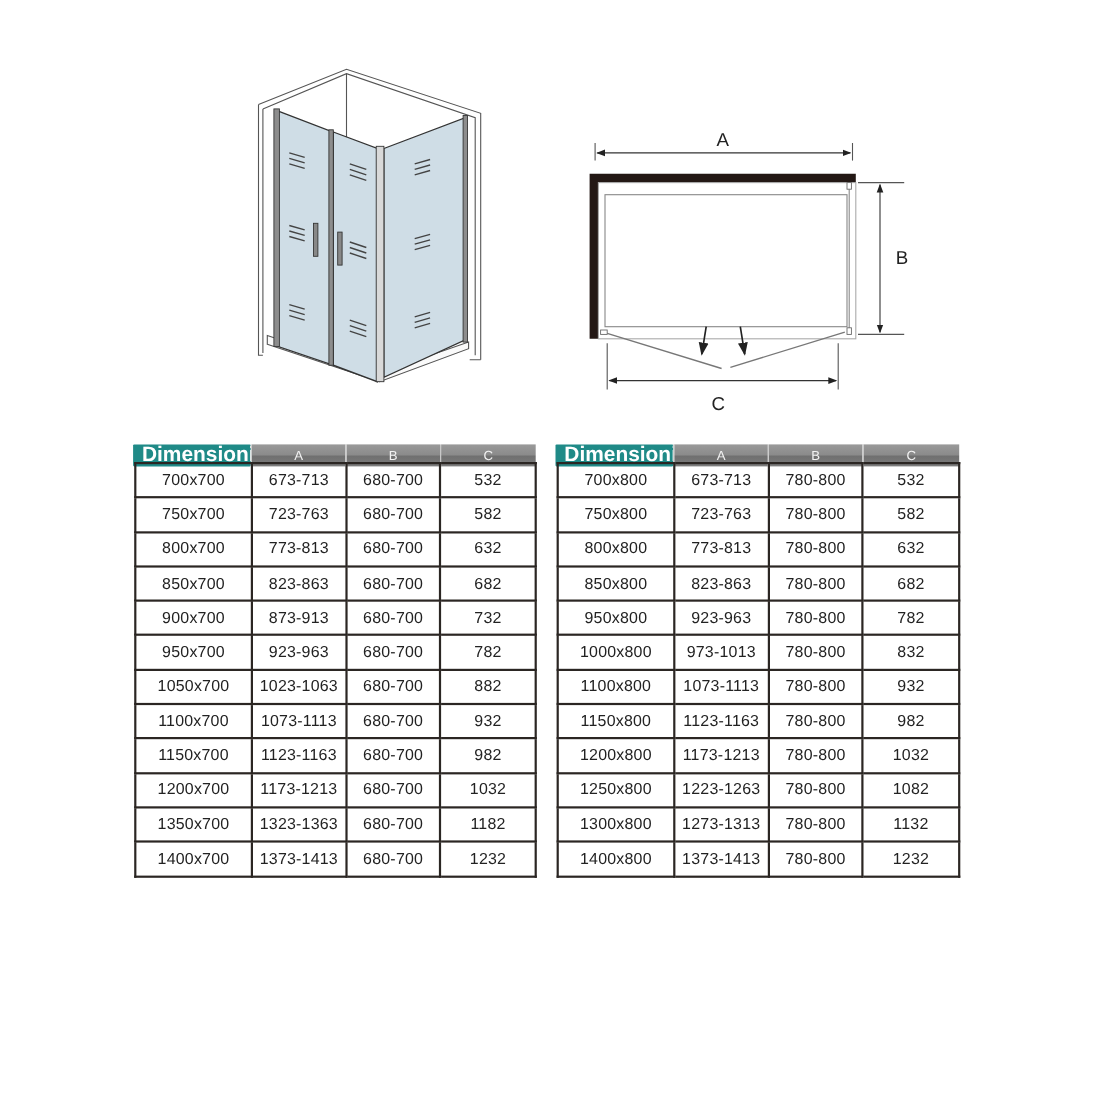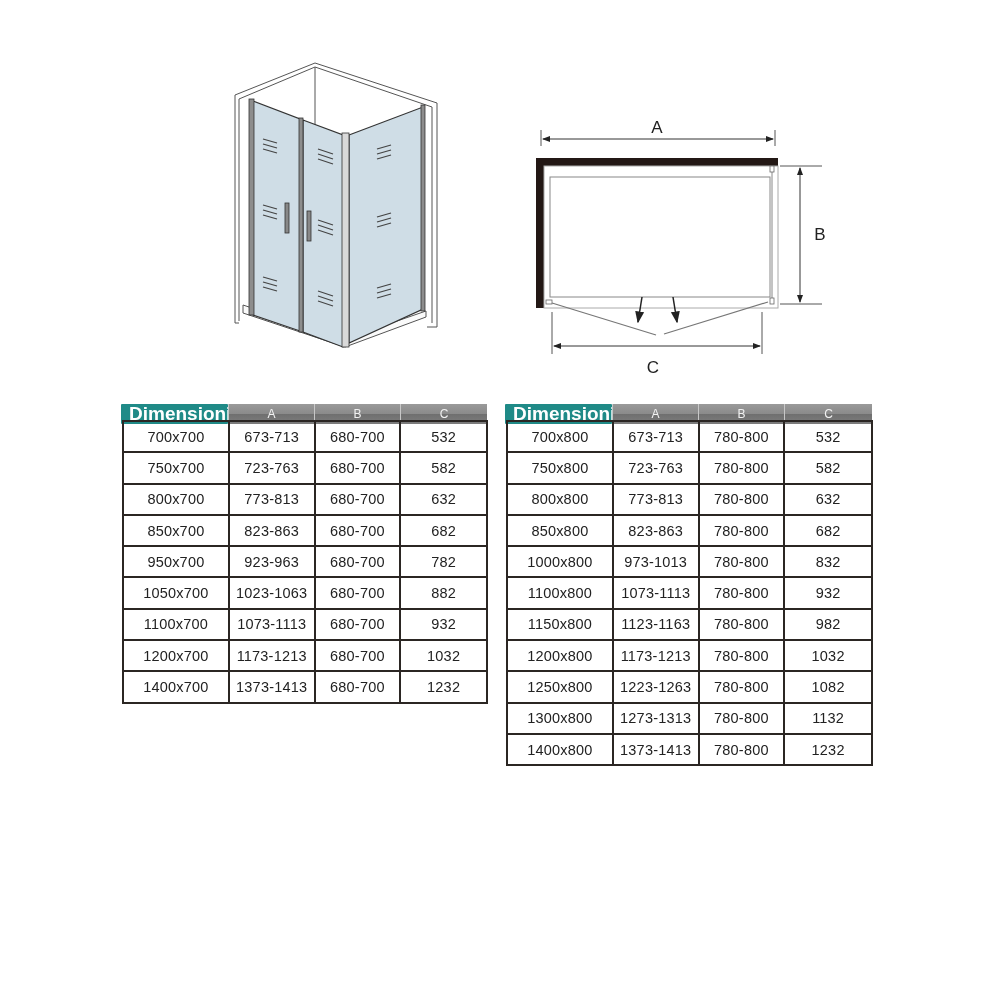--- a/index.html
+++ b/index.html
@@ -158,42 +158,60 @@
           <td>680-700</td>
           <td>632</td>
         </tr>
         <tr>
           <td>850x700</td>
           <td>823-863</td>
           <td>680-700</td>
           <td>682</td>
         </tr>
         <tr>
+          <td>900x700</td>
+          <td>873-913</td>
+          <td>680-700</td>
+          <td>732</td>
+        </tr>
+        <tr>
           <td>950x700</td>
           <td>923-963</td>
           <td>680-700</td>
           <td>782</td>
         </tr>
         <tr>
           <td>1050x700</td>
           <td>1023-1063</td>
           <td>680-700</td>
           <td>882</td>
         </tr>
         <tr>
           <td>1100x700</td>
           <td>1073-1113</td>
           <td>680-700</td>
           <td>932</td>
         </tr>
         <tr>
+          <td>1150x700</td>
+          <td>1123-1163</td>
+          <td>680-700</td>
+          <td>982</td>
+        </tr>
+        <tr>
           <td>1200x700</td>
           <td>1173-1213</td>
           <td>680-700</td>
           <td>1032</td>
+        </tr>
+        <tr>
+          <td>1350x700</td>
+          <td>1323-1363</td>
+          <td>680-700</td>
+          <td>1182</td>
         </tr>
         <tr>
           <td>1400x700</td>
           <td>1373-1413</td>
           <td>680-700</td>
           <td>1232</td>
         </tr>
       </tbody>
   </table>
 </div>
@@ -231,20 +249,26 @@
           <td>780-800</td>
           <td>632</td>
         </tr>
         <tr>
           <td>850x800</td>
           <td>823-863</td>
           <td>780-800</td>
           <td>682</td>
         </tr>
         <tr>
+          <td>950x800</td>
+          <td>923-963</td>
+          <td>780-800</td>
+          <td>782</td>
+        </tr>
+        <tr>
           <td>1000x800</td>
           <td>973-1013</td>
           <td>780-800</td>
           <td>832</td>
         </tr>
         <tr>
           <td>1100x800</td>
           <td>1073-1113</td>
           <td>780-800</td>
           <td>932</td>

